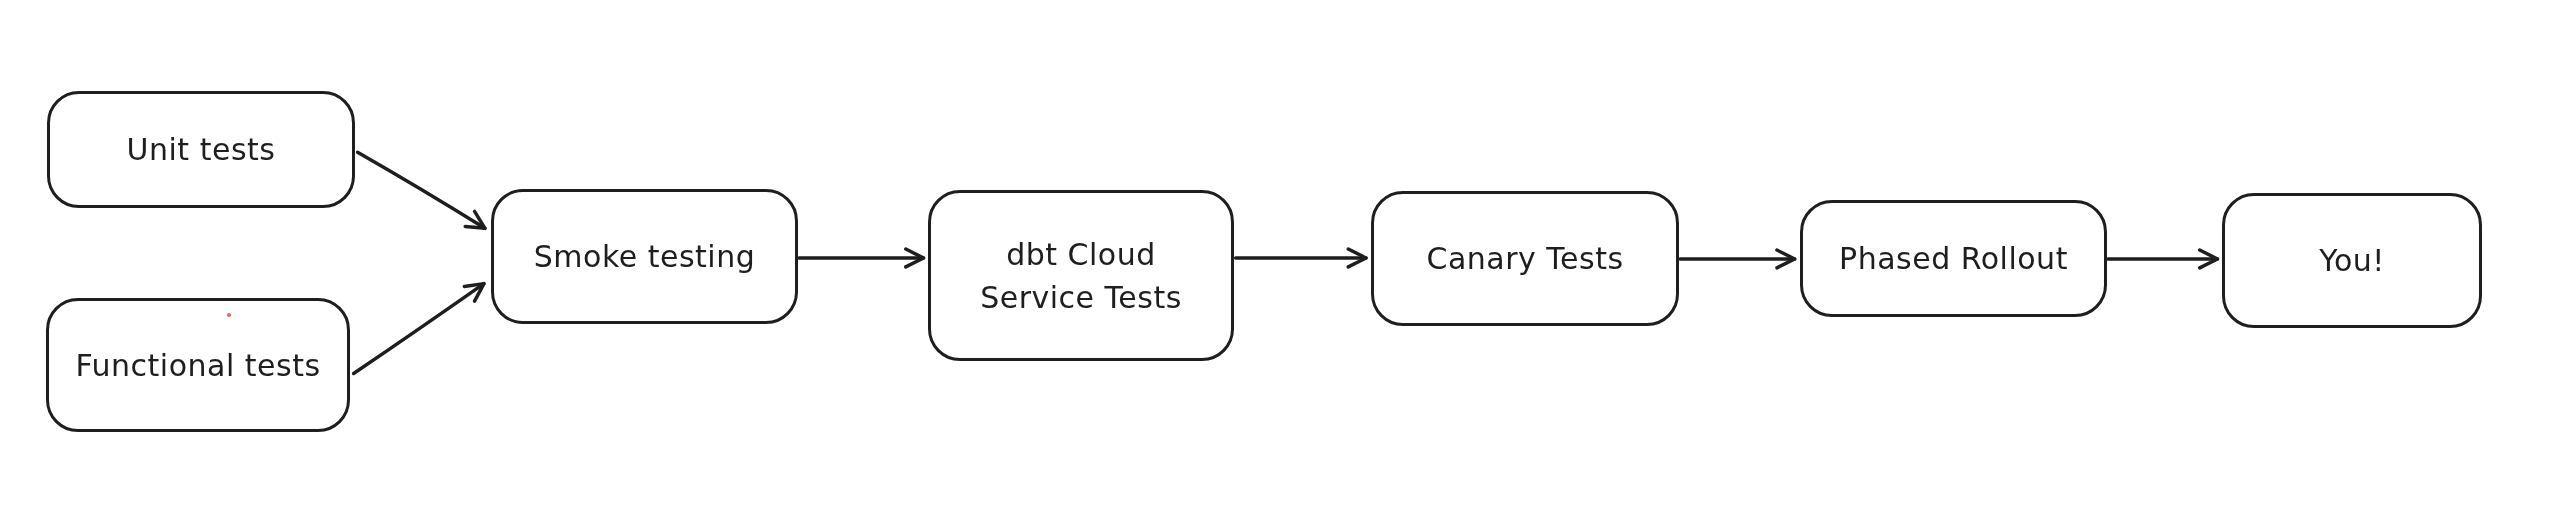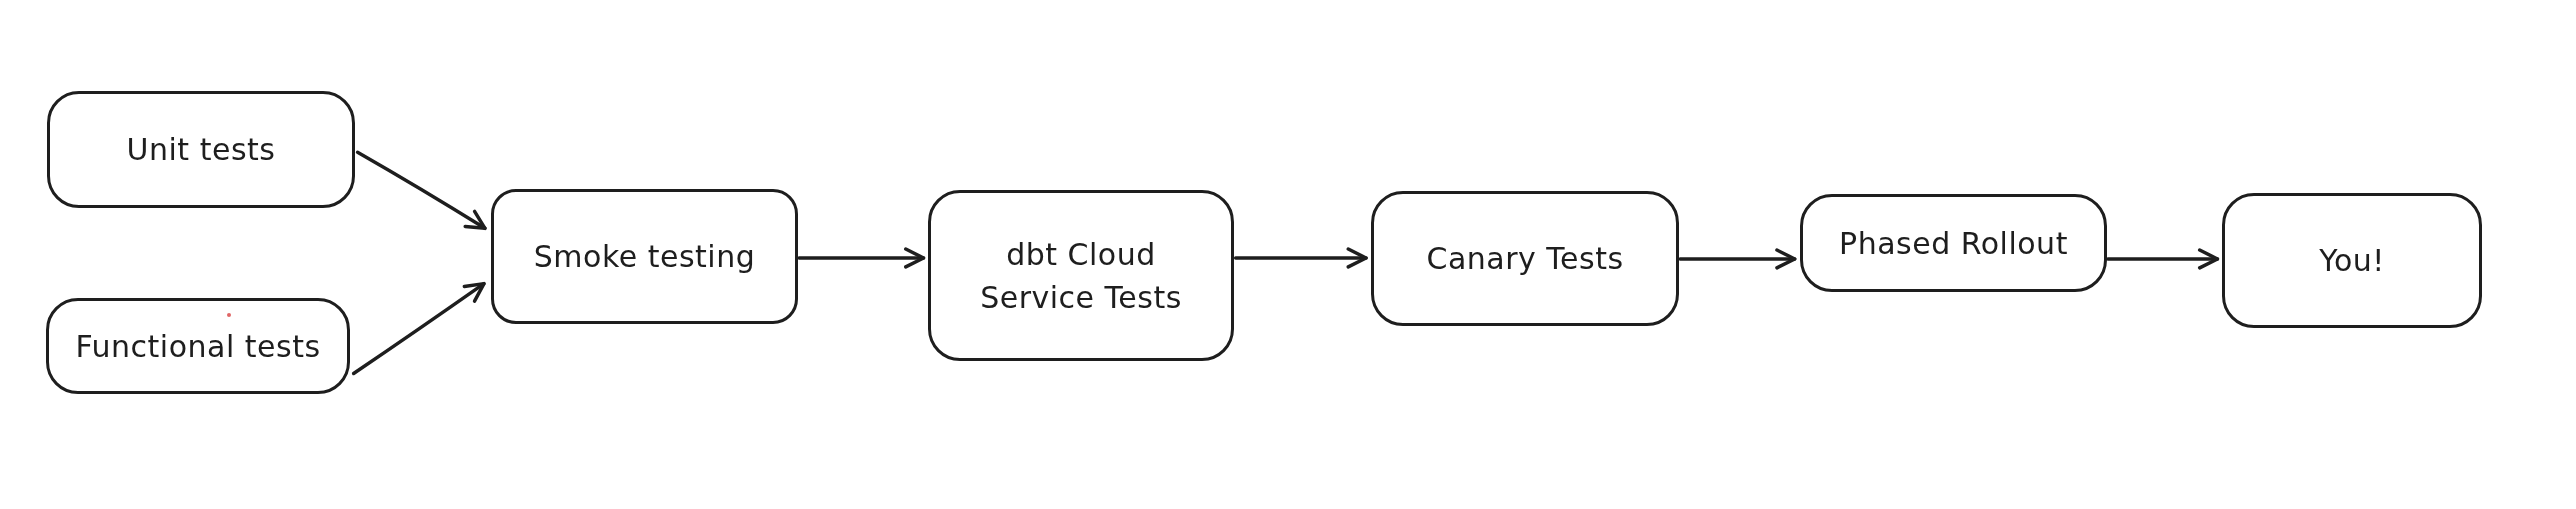--- a/index.html
+++ b/index.html
@@ -73,38 +73,38 @@
     <path class="edge" d="M809 261 L935 261" marker-end="url(#arrowhead)"></path>
     <path class="edge" d="M1251 261 L1383 261" marker-end="url(#arrowhead)"></path>
     <path class="edge" d="M1701 262 L1817 262" marker-end="url(#arrowhead)"></path>
     <path class="edge" d="M2134 262 L2245 262" marker-end="url(#arrowhead)"></path>
   </svg>
 
   <div class="node" style="left:47px; top:91px; width:308px; height:117px;">
     <span class="node-label">Unit tests</span>
   </div>
 
-  <div class="node" style="left:46px; top:298px; width:304px; height:96px;">
+  <div class="node" style="left:46px; top:298px; width:304px; height:134px;">
     <span class="node-label">Functional tests</span>
   </div>
 
-  <div class="node" style="left:491px; top:189px; width:307px; height:135px;border-radius:25px;">
+  <div class="node" style="left:491px; top:189px; width:307px; height:135px;">
     <span class="node-label">Smoke testing</span>
   </div>
 
   <div class="node" style="left:928px; top:190px; width:306px; height:171px;">
     <span class="node-label">dbt Cloud
 Service Tests</span>
   </div>
 
   <div class="node" style="left:1371px; top:191px; width:308px; height:135px;">
     <span class="node-label">Canary Tests</span>
   </div>
 
-  <div class="node" style="left:1800px; top:194px; width:307px; height:98px;">
+  <div class="node" style="left:1800px; top:200px; width:307px; height:117px;">
     <span class="node-label">Phased Rollout</span>
   </div>
 
   <div class="node" style="left:2222px; top:193px; width:260px; height:135px;">
     <span class="node-label">You!</span>
   </div>
 
   <div class="artifact-dot"></div>
 
 </div>

